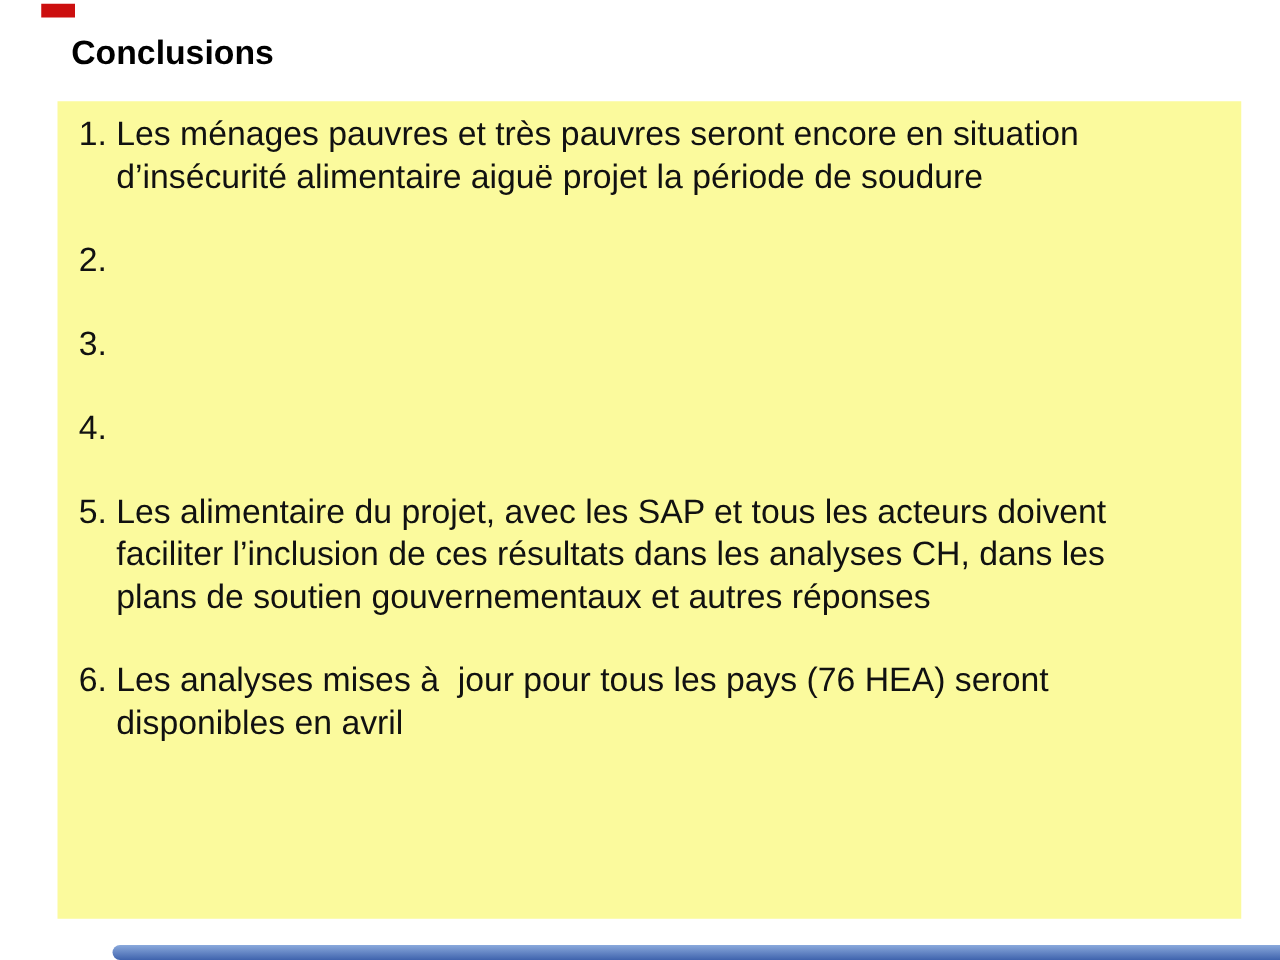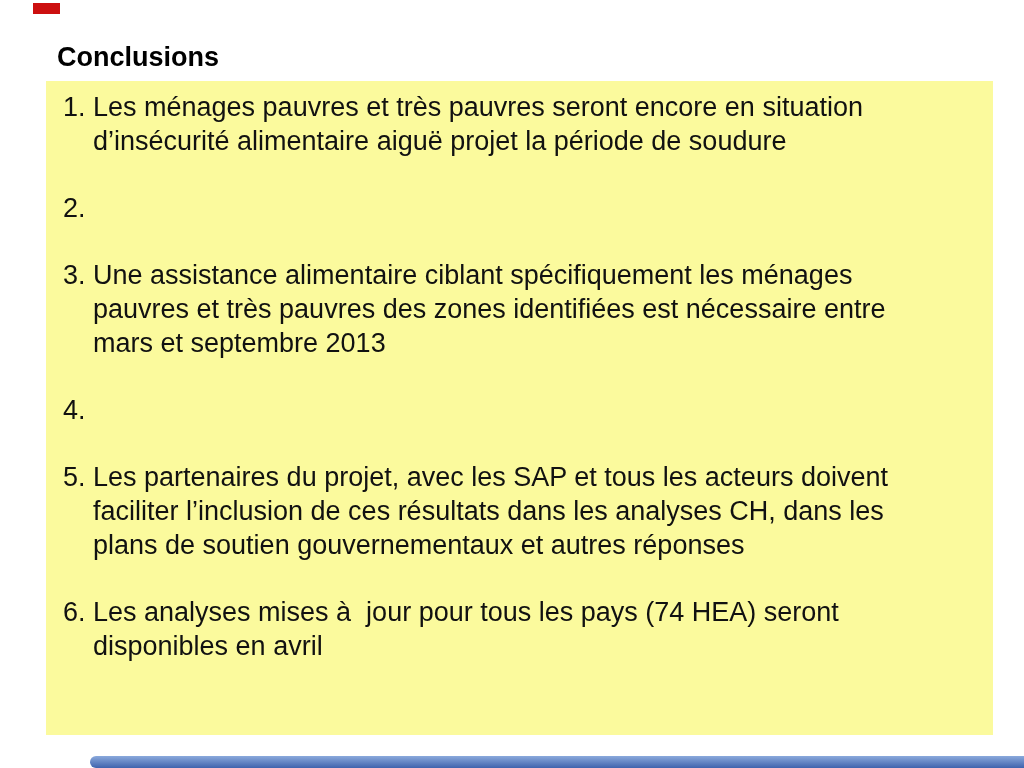--- a/index.html
+++ b/index.html
@@ -23,21 +23,21 @@
     position: absolute;
     left: 33px;
     top: 3px;
     width: 27px;
     height: 11px;
     background: var(--marker_red, #cc0f0f);
   }
   .title {
     position: absolute;
     left: 57px;
-    top: 42px;
+    top: 27px;
     margin: 0;
     font-size: 27px;
     line-height: 30px;
     font-weight: bold;
     color: var(--title, #000000);
   }
   .box {
     position: absolute;
     left: 46px;
     top: 81px;
@@ -91,39 +91,36 @@
       <div class="txt">Les ménages pauvres et très pauvres seront encore en situation
 d’insécurité alimentaire aiguë projet la période de soudure</div>
     </div>
 
     <div class="item">
       <span class="num">2.</span>
     </div>
 
     <div class="item">
       <span class="num">3.</span>
-      <div class="txt">Une assistance alimentaire ciblant spécifiquement les ménages
-pauvres et très pauvres des zones identifiées est nécessaire entre
-mars et septembre 2013</div>
     </div>
 
     <div class="item">
       <span class="num">4.</span>
     </div>
 
     <div class="item">
       <span class="num">5.</span>
-      <div class="txt">Les partenaires du projet, avec les SAP et tous les acteurs doivent
+      <div class="txt">Les alimentaire du projet, avec les SAP et tous les acteurs doivent
 faciliter l’inclusion de ces résultats dans les analyses CH, dans les
 plans de soutien gouvernementaux et autres réponses</div>
     </div>
 
     <div class="item">
       <span class="num">6.</span>
-      <div class="txt">Les analyses mises à  jour pour tous les pays (74 HEA) seront
+      <div class="txt">Les analyses mises à  jour pour tous les pays (76 HEA) seront
 disponibles en avril</div>
     </div>
 
   </div>
 
   <div class="hscrollbar"></div>
 
 </div>
 
 </body></html>

